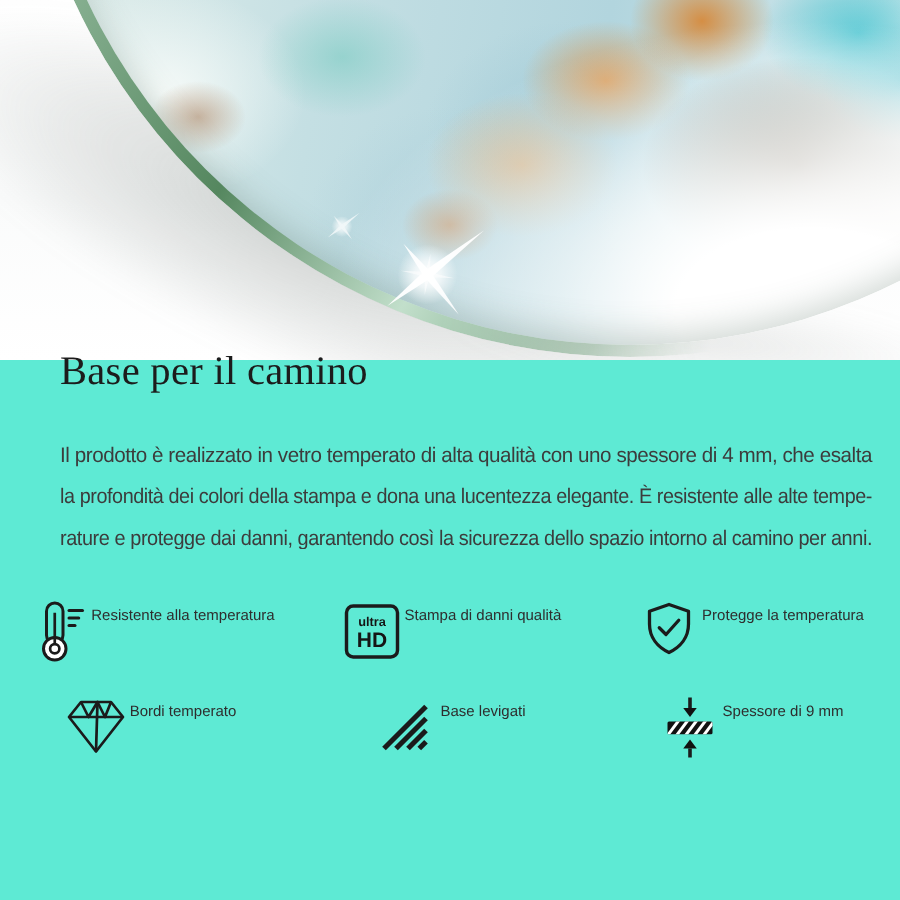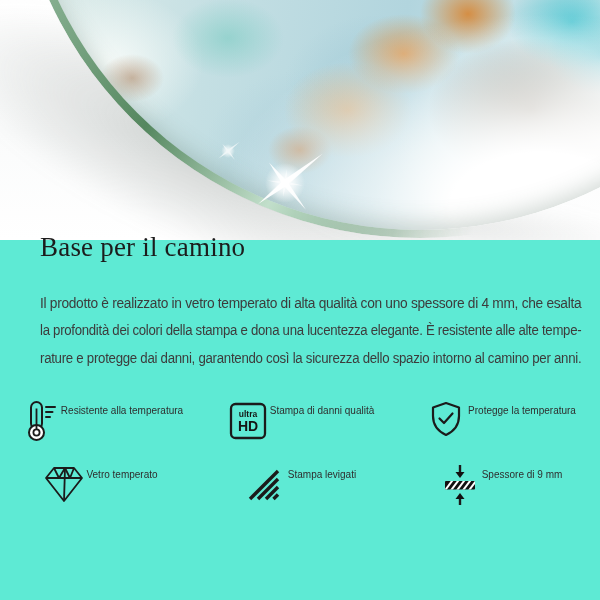--- a/index.html
+++ b/index.html
@@ -159,35 +159,35 @@
       <div class="icon-box">
         <svg class="ficon" width="44" height="44" viewBox="0 0 44 44">
           <g stroke-width="1.8" stroke-linejoin="round">
             <polygon points="4,15 12,5 32,5 40,15 22,38"></polygon>
             <line x1="4" y1="15" x2="40" y2="15"></line>
             <polyline points="12,5 17,15 23,5 28,15 32,5"></polyline>
             <line x1="23" y1="5" x2="22" y2="38"></line>
           </g>
         </svg>
       </div>
-      <div class="feature-label">Vetro temperato</div>
+      <div class="feature-label">Bordi temperato</div>
     </div>
 
     <div class="feature">
       <div class="icon-box">
         <svg class="ficon" width="44" height="44" viewBox="0 0 44 44">
           <g stroke-width="3.4">
             <line x1="6" y1="36" x2="34" y2="8"></line>
             <line x1="14" y1="36" x2="34" y2="16"></line>
             <line x1="22" y1="36" x2="34" y2="24"></line>
             <line x1="29.5" y1="36" x2="34" y2="31.5"></line>
           </g>
         </svg>
       </div>
-      <div class="feature-label">Stampa levigati</div>
+      <div class="feature-label">Base levigati</div>
     </div>
 
     <div class="feature">
       <div class="icon-box">
         <svg class="ficon" width="44" height="44" viewBox="0 0 44 44">
           <line x1="22" y1="2" x2="22" y2="9" stroke-width="2.4"></line>
           <polygon points="17.5,9 26.5,9 22,15" fill="#111" stroke="none"></polygon>
           <defs>
               <clipPath id="barclip">
                 <rect x="7" y="18" width="30" height="8.5" rx="1"></rect>

